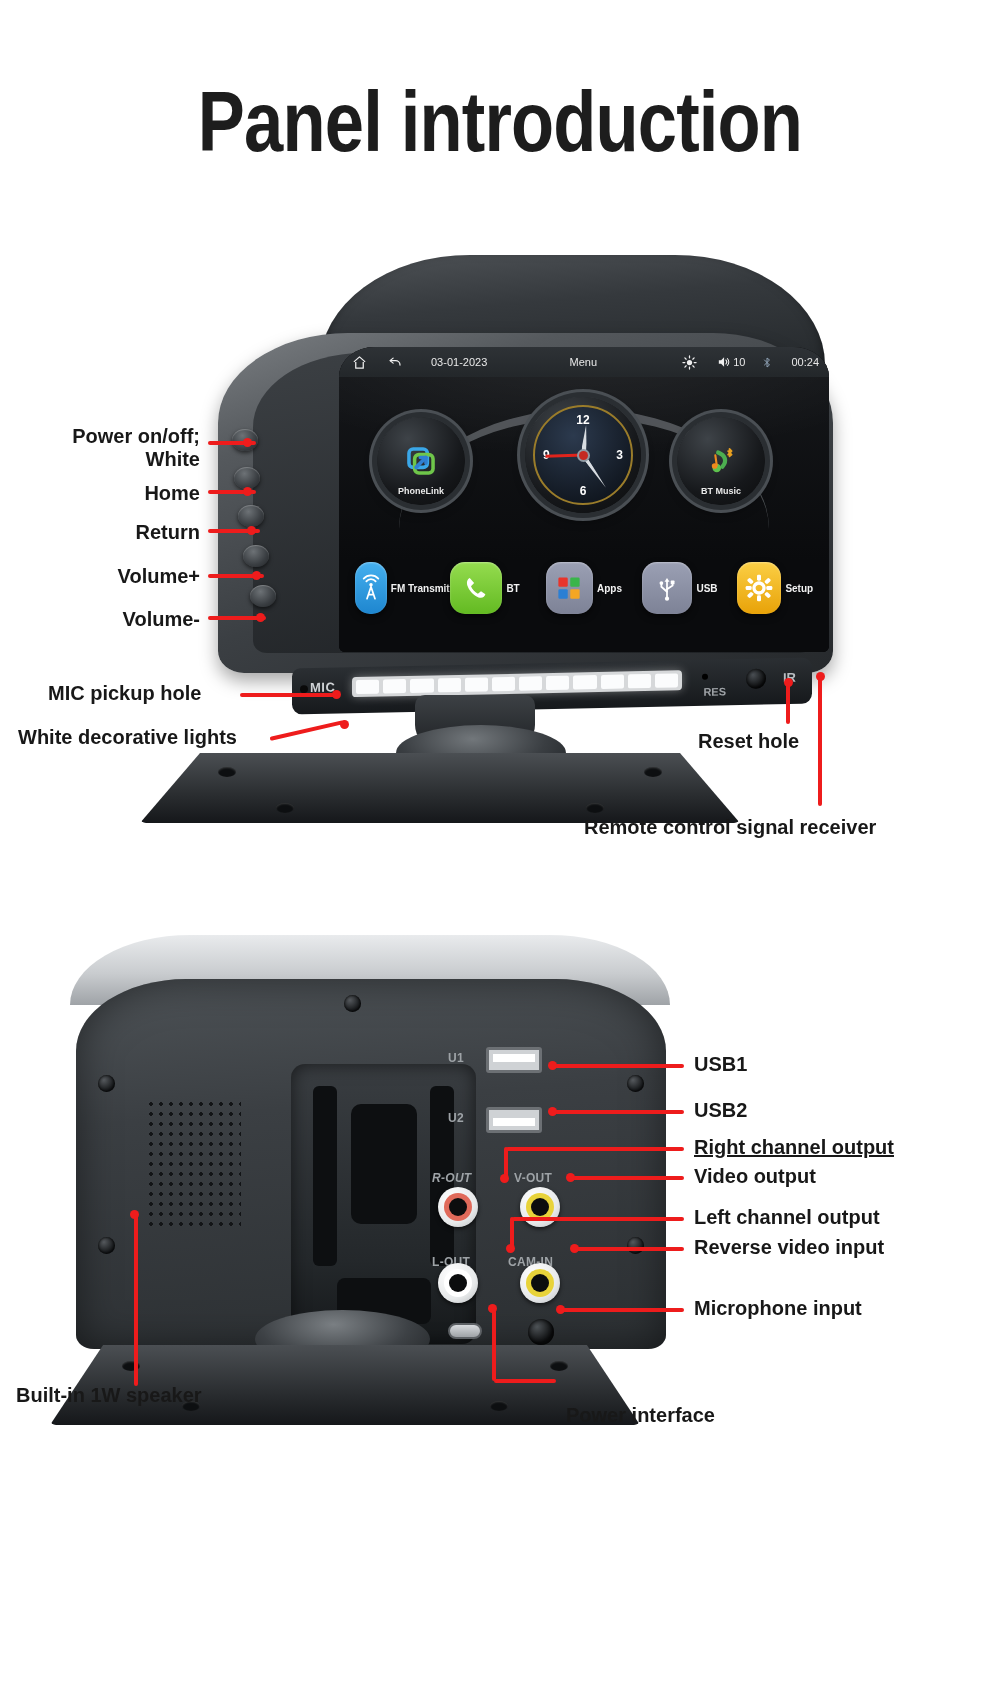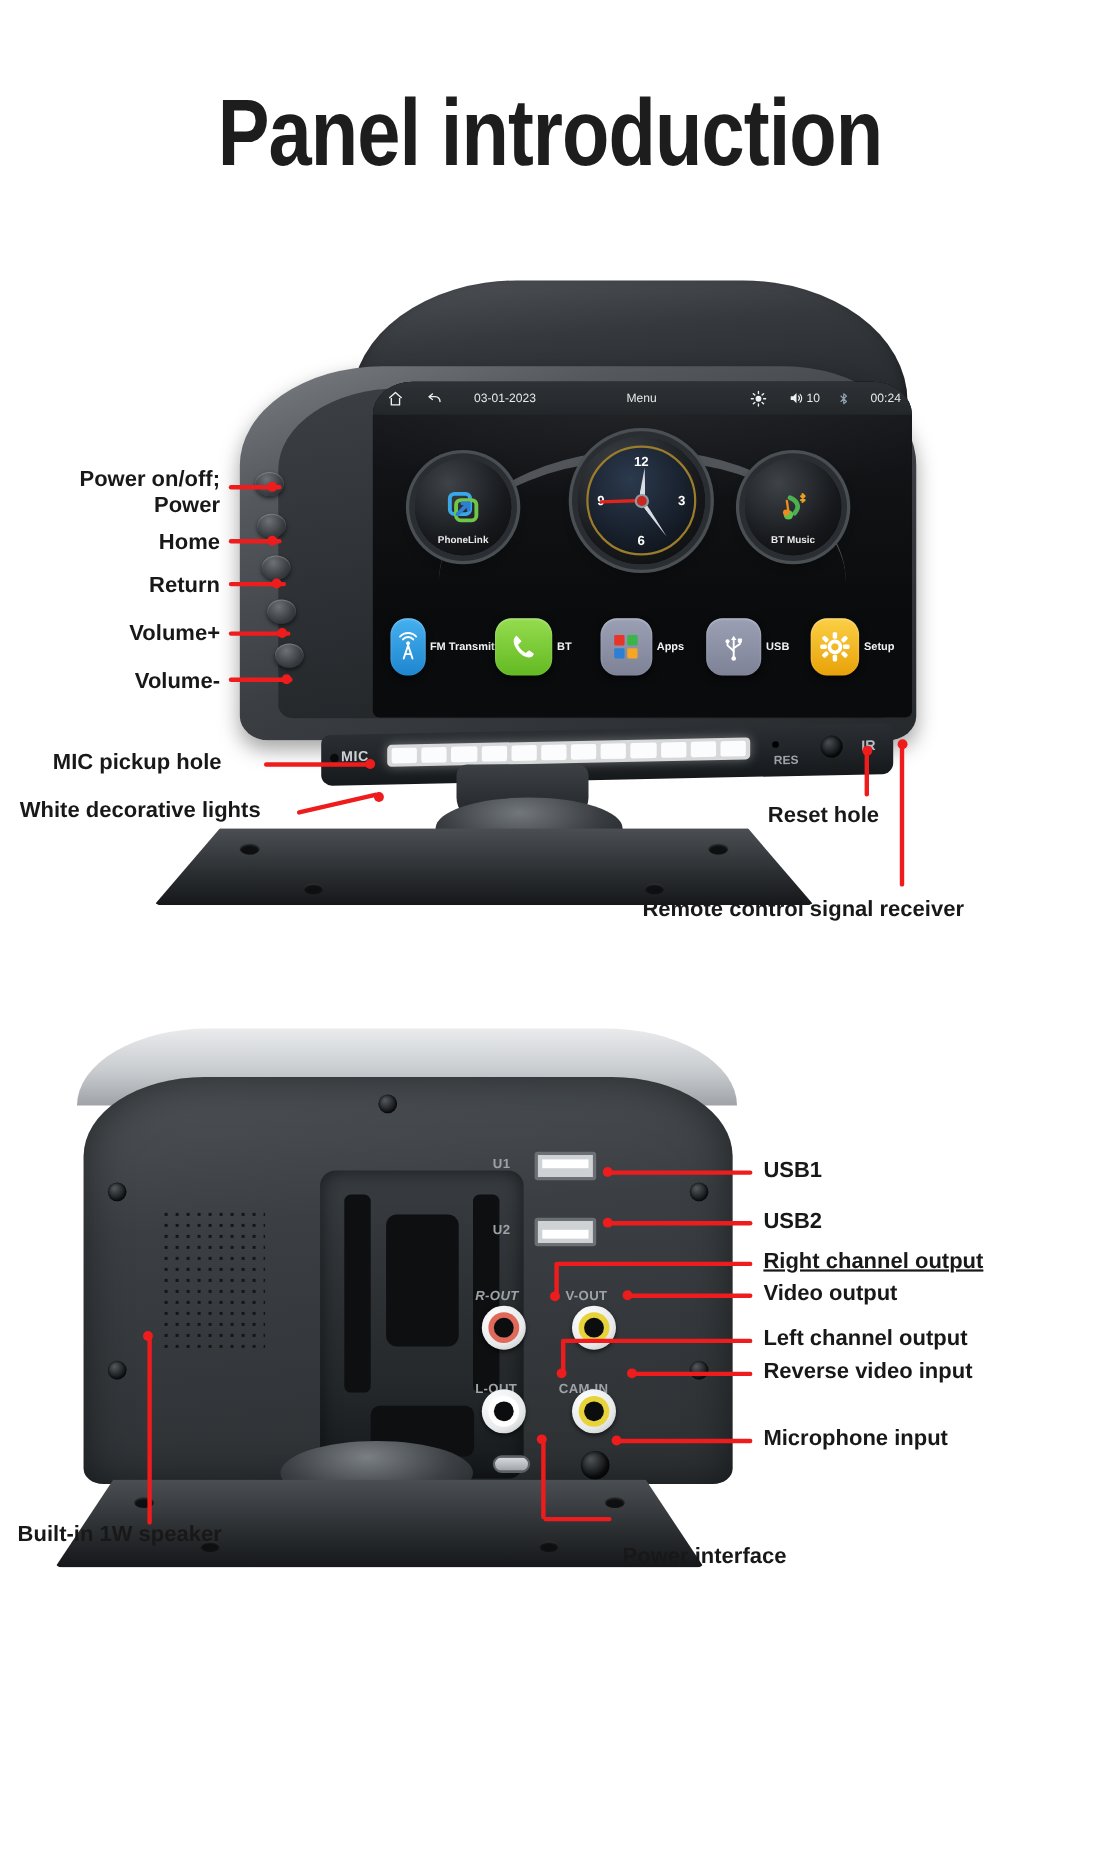--- a/index.html
+++ b/index.html
@@ -460,21 +460,21 @@
   <div class="stand-base">
     <div class="base-hole" style="left:78px; top:14px;"></div>
     <div class="base-hole" style="right:78px; top:14px;"></div>
     <div class="base-hole" style="left:136px; top:50px;"></div>
     <div class="base-hole" style="right:136px; top:50px;"></div>
   </div>
 </div>
 
 <div class="callout right-al" style="left:0; top:425px; width:200px;">
   <div>Power on/off;</div>
-  <div>Power</div>
+  <div>White</div>
 </div>
 <div class="leader" style="left:208px; top:441px; width:48px;"></div>
 <div class="dot" style="left:243px; top:438px;"></div>
 
 <div class="callout right-al" style="left:0; top:482px; width:200px;">
   <div>Home</div>
 </div>
 <div class="leader" style="left:208px; top:490px; width:48px;"></div>
 <div class="dot" style="left:243px; top:487px;"></div>
 

